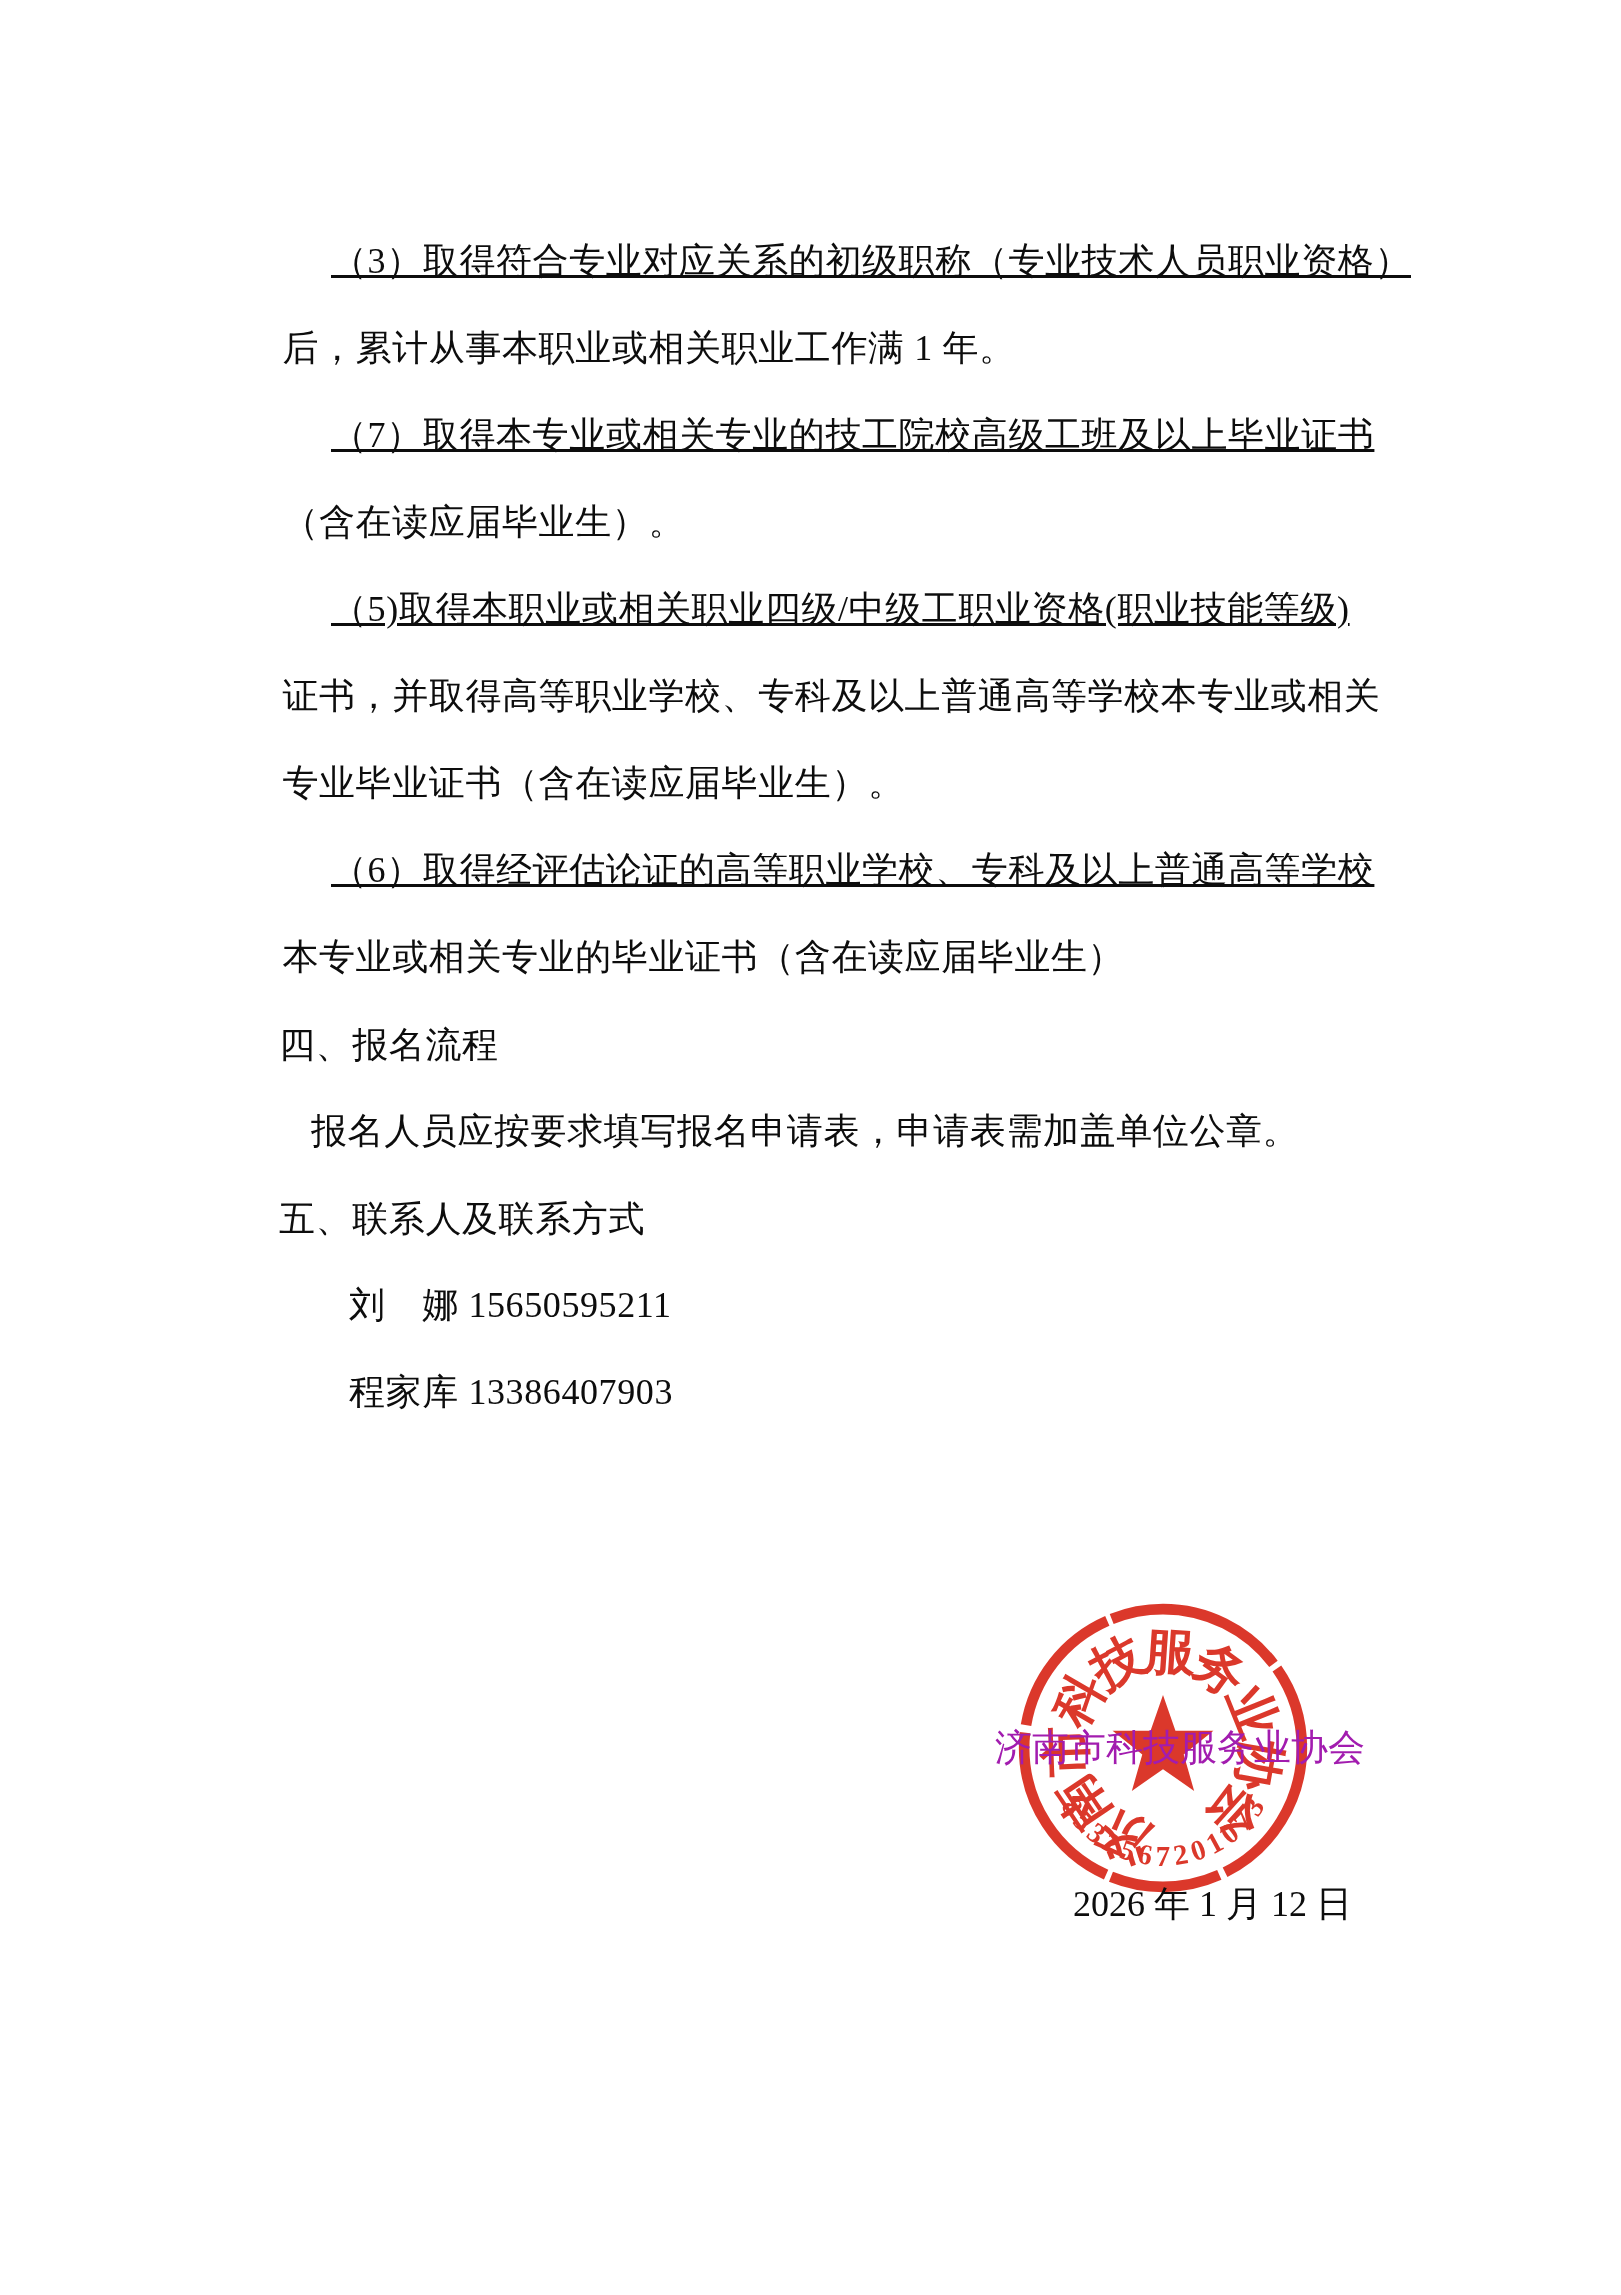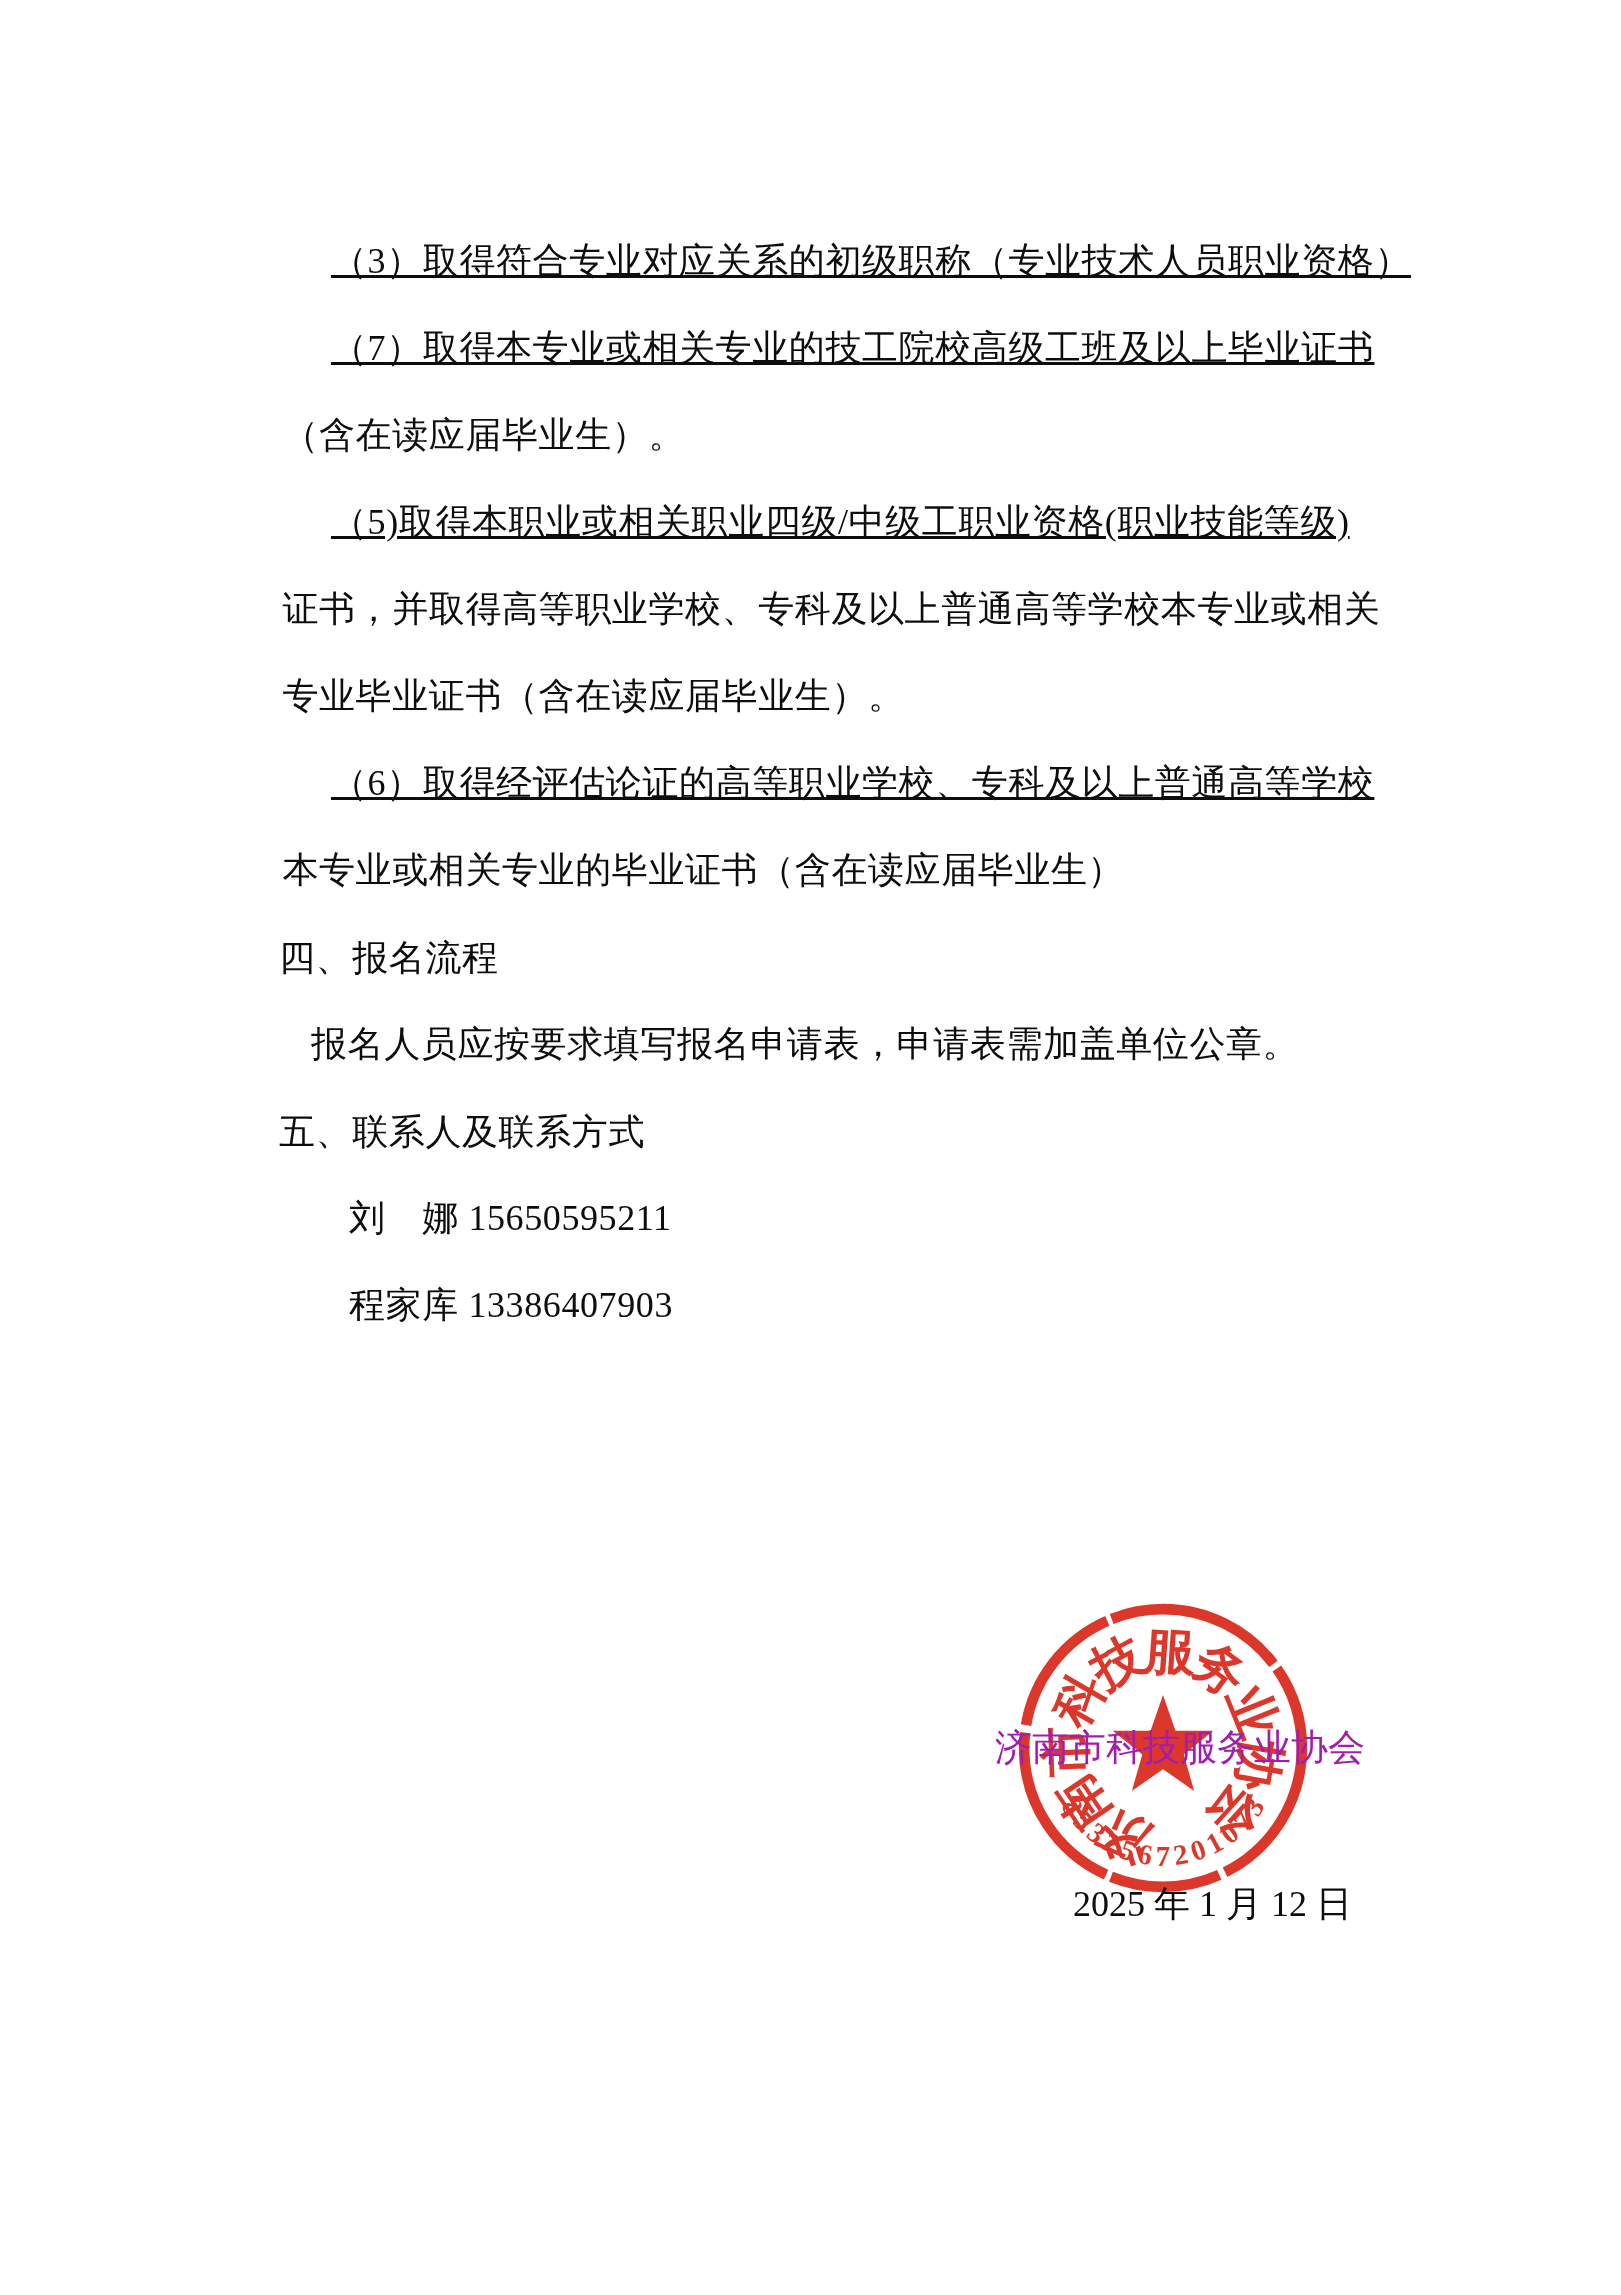--- a/index.html
+++ b/index.html
@@ -50,20 +50,21 @@
     color:#0d0d0d;
   }
 </style>
 </head>
 <body>
 
 <div class="page">
 
   <div class="doc-body">
     <div class="line item-first">（3）取得符合专业对应关系的初级职称（专业技术人员职业资格）</div>
+    <div class="line flush">后，累计从事本职业或相关职业工作满 1 年。</div>
     <div class="line item-first">（7）取得本专业或相关专业的技工院校高级工班及以上毕业证书</div>
     <div class="line flush">（含在读应届毕业生）。</div>
     <div class="line item-first">（5)取得本职业或相关职业四级/中级工职业资格(职业技能等级)</div>
     <div class="line flush">证书，并取得高等职业学校、专科及以上普通高等学校本专业或相关</div>
     <div class="line flush">专业毕业证书（含在读应届毕业生）。</div>
     <div class="line item-first">（6）取得经评估论证的高等职业学校、专科及以上普通高等学校</div>
     <div class="line flush">本专业或相关专业的毕业证书（含在读应届毕业生）</div>
     <div class="line heading">四、报名流程</div>
     <div class="line para-indent">报名人员应按要求填写报名申请表，申请表需加盖单位公章。</div>
     <div class="line heading">五、联系人及联系方式</div>
@@ -97,16 +98,16 @@
       <text transform="rotate(9.5 300 300)" x="300" y="522">6</text>
       <text transform="rotate(19 300 300)" x="300" y="522">5</text>
       <text transform="rotate(28.5 300 300)" x="300" y="522">2</text>
       <text transform="rotate(38 300 300)" x="300" y="522">3</text>
       <text transform="rotate(47.5 300 300)" x="300" y="522">5</text>
       <text transform="rotate(57 300 300)" x="300" y="522">8</text>
     </g>
   </svg>
 
   <div class="org-name">济南市科技服务业协会</div>
-  <div class="date-line">2025 年 1 月 12 日</div>
+  <div class="date-line">2026 年 1 月 12 日</div>
 
 </div>
 
 
 </body></html>

